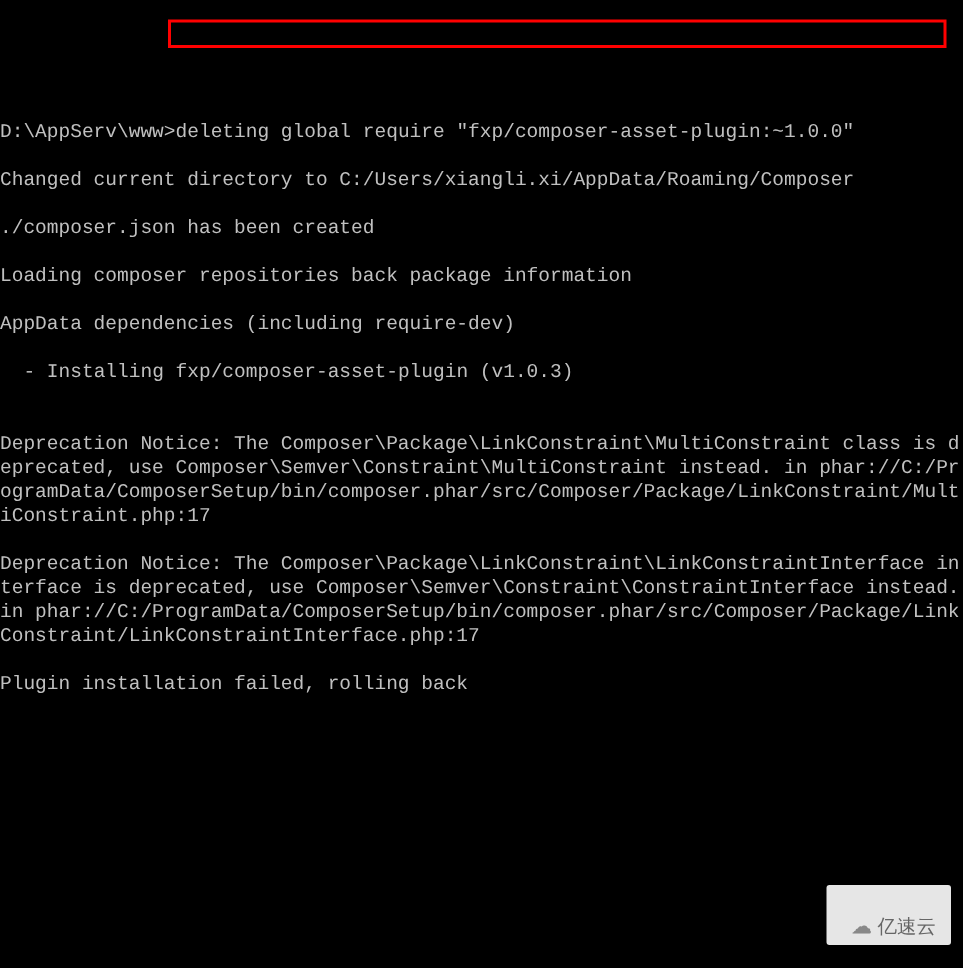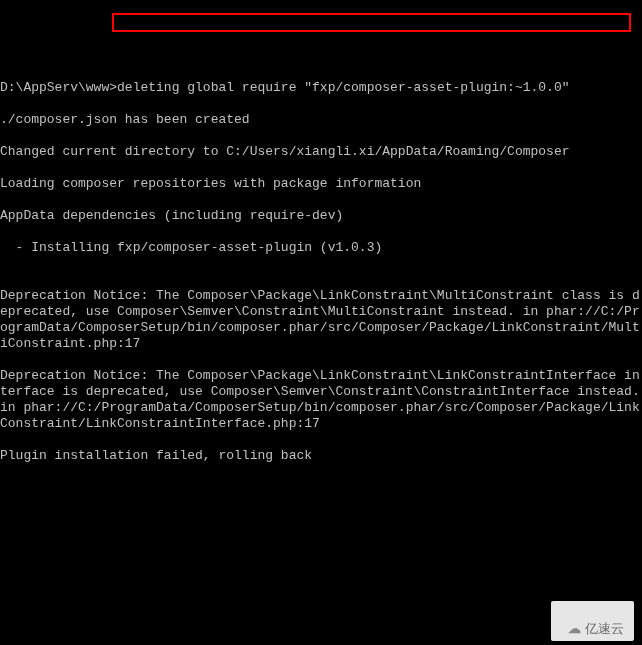--- a/index.html
+++ b/index.html
@@ -32,21 +32,21 @@
       position: absolute;
       border: 2px solid #ff0000;
       top: 13px;
       left: 112px;
       width: 519px;
       height: 19px;
       pointer-events: none;
     }
     .watermark {
       position: absolute;
-      bottom: 4px;
+      bottom: 15px;
       right: 8px;
       background: rgba(255,255,255,0.9);
       color: #666;
       padding: 4px 10px;
       font-size: 13px;
       font-family: Arial, sans-serif;
       border-radius: 2px;
     }
     .watermark-icon {
       display: inline-block;
@@ -55,23 +55,23 @@
       color: #888;
     }
   </style>
 </head>
 <body>
 
 
 
 <div class="terminal">
 <span class="line"><span>D:\AppServ\www</span>&gt;<span>deleting global require "fxp/composer-asset-plugin:~1.0.0"</span></span>
+<span class="line">Changed current directory to C:/Users/xiangli.xi/AppData/Roaming/Composer</span>
 <span class="line">./composer.json has been created</span>
-<span class="line">Changed current directory to C:/Users/xiangli.xi/AppData/Roaming/Composer</span>
-<span class="line">Loading composer repositories with package information</span>
+<span class="line">Loading composer repositories back package information</span>
 <span class="line">AppData dependencies (including require-dev)</span>
 <span class="line">  - Installing fxp/composer-asset-plugin (v1.0.3)</span>
 <span class="line"></span>
 <span class="line">Deprecation Notice: The Composer\Package\LinkConstraint\MultiConstraint class is deprecated, use Composer\Semver\Constraint\MultiConstraint instead. in phar://C:/ProgramData/ComposerSetup/bin/composer.phar/src/Composer/Package/LinkConstraint/MultiConstraint.php:17</span>
 <span class="line">Deprecation Notice: The Composer\Package\LinkConstraint\LinkConstraintInterface interface is deprecated, use Composer\Semver\Constraint\ConstraintInterface instead. in phar://C:/ProgramData/ComposerSetup/bin/composer.phar/src/Composer/Package/LinkConstraint/LinkConstraintInterface.php:17</span>
 <span class="line">Plugin installation failed, rolling back</span>
 <span class="line"></span>
 <span class="line"></span>
 <span class="line"></span>
 

